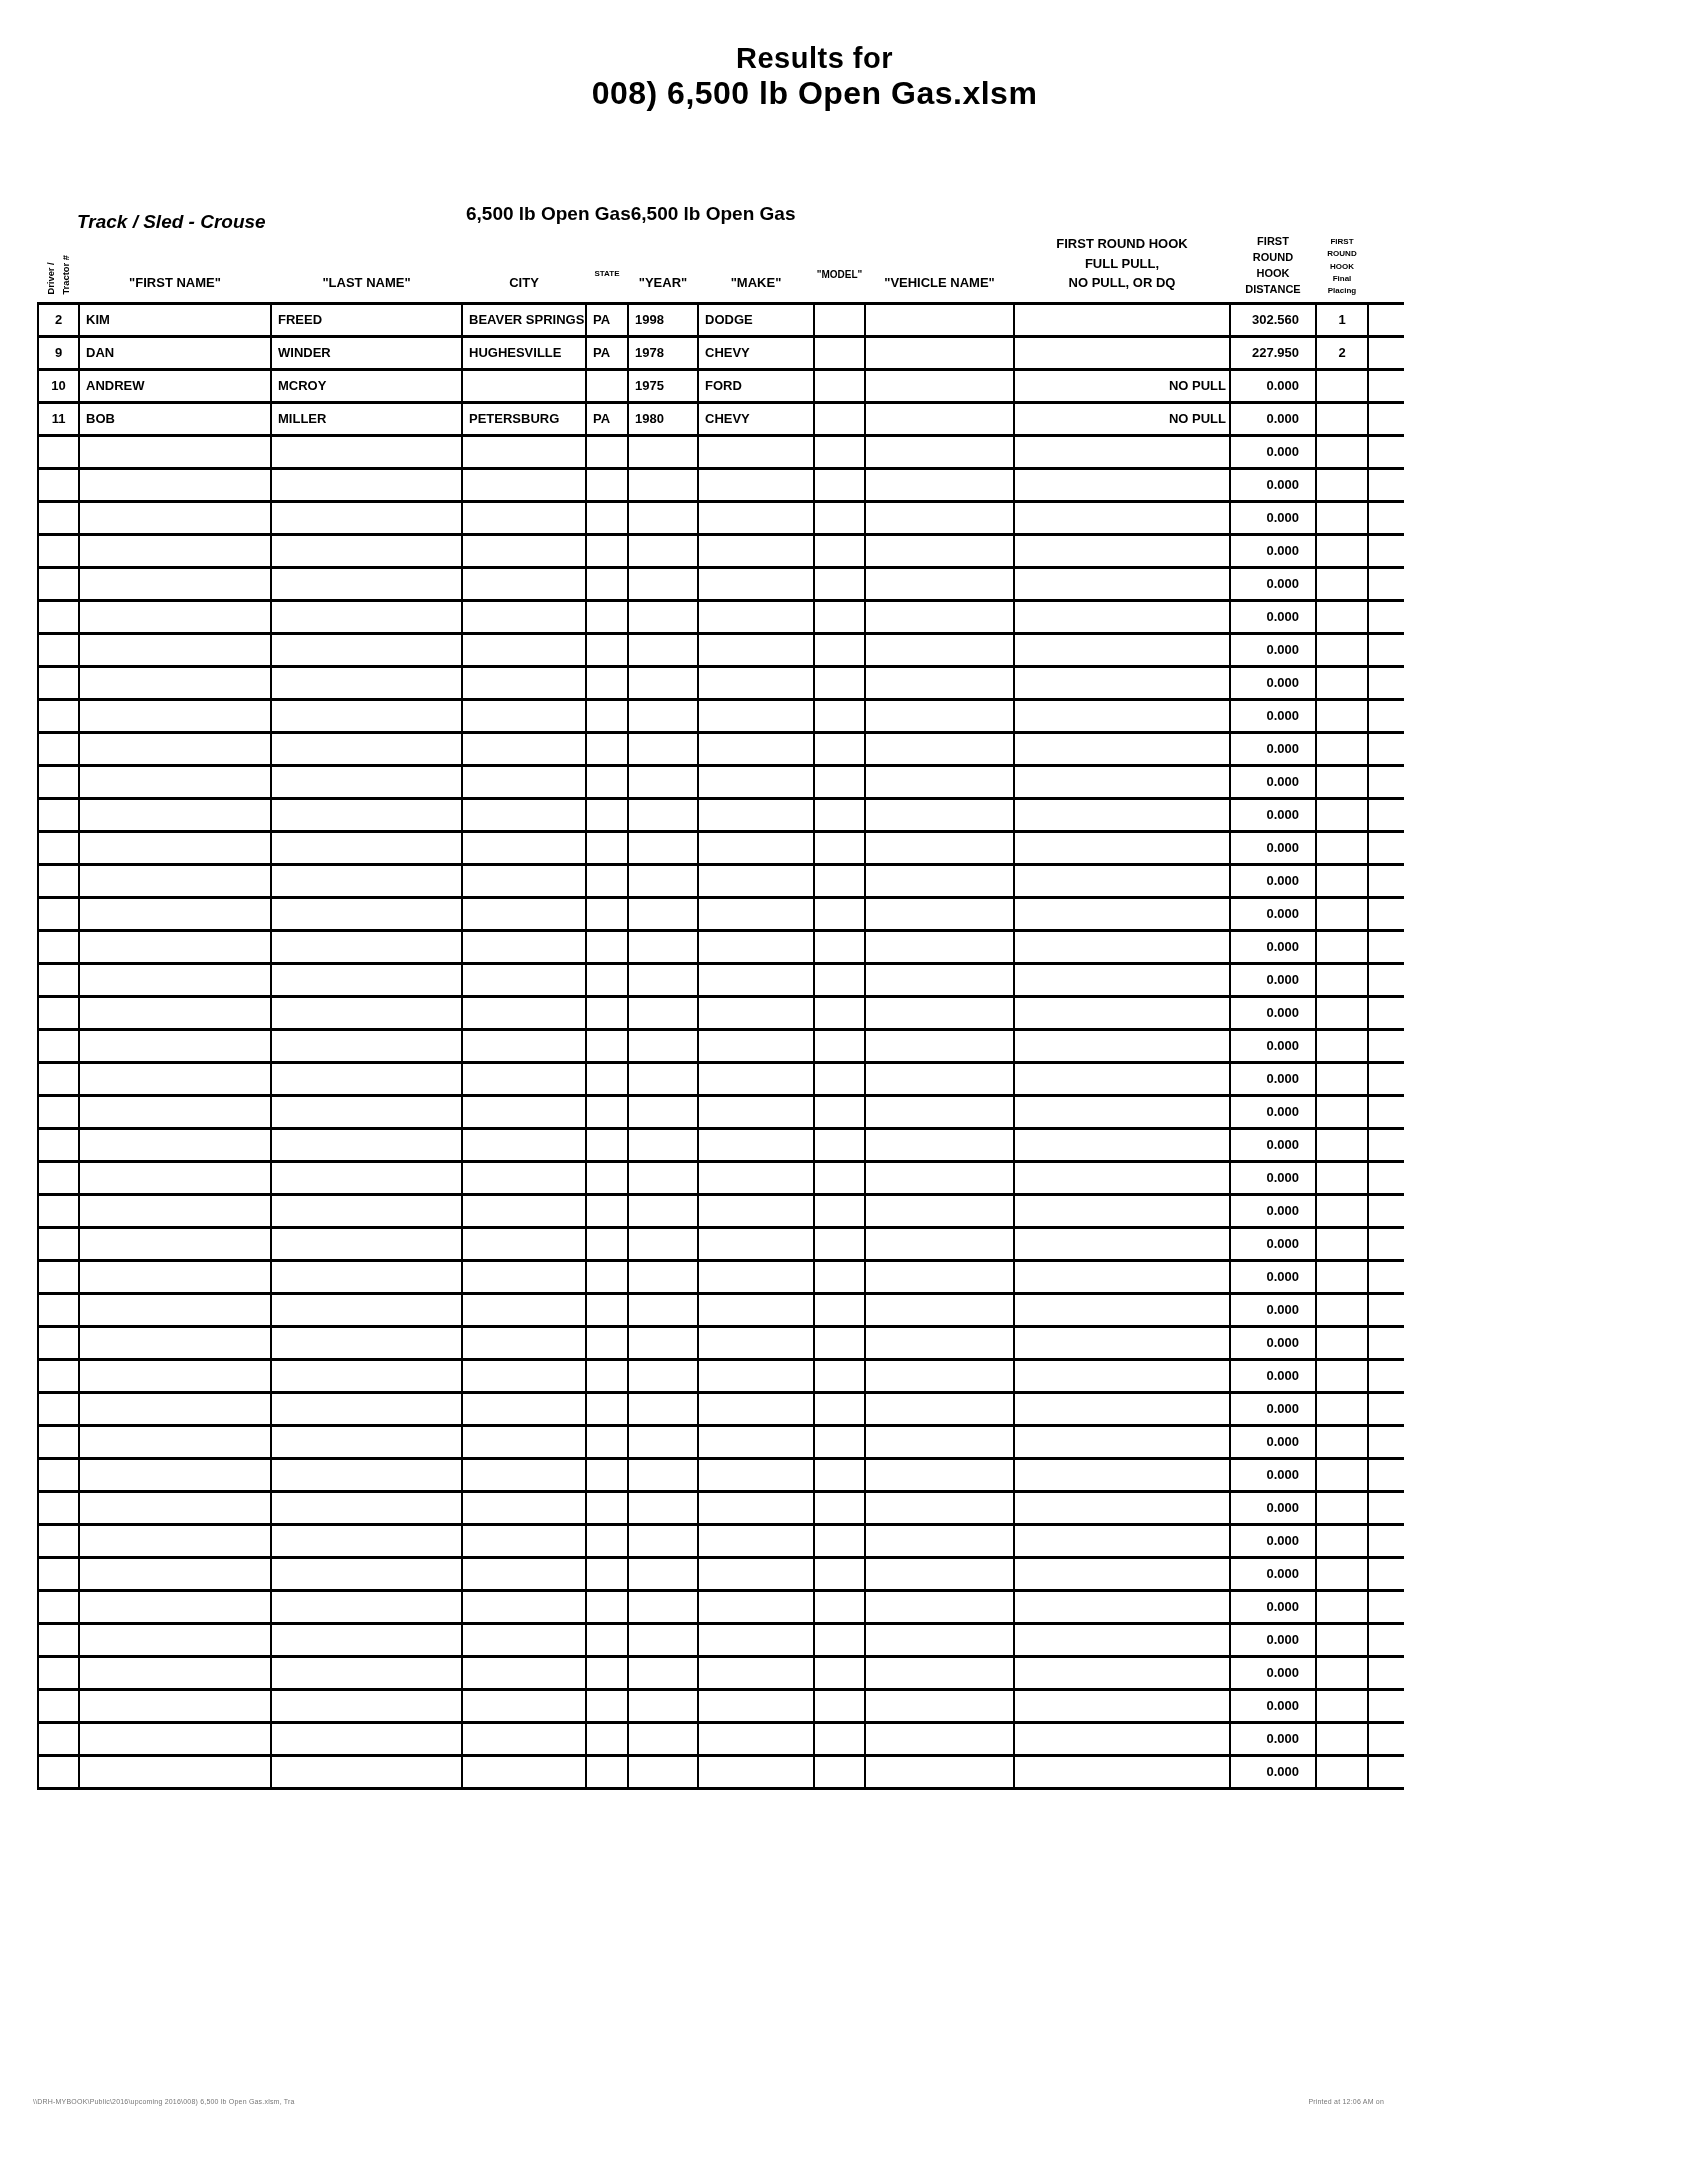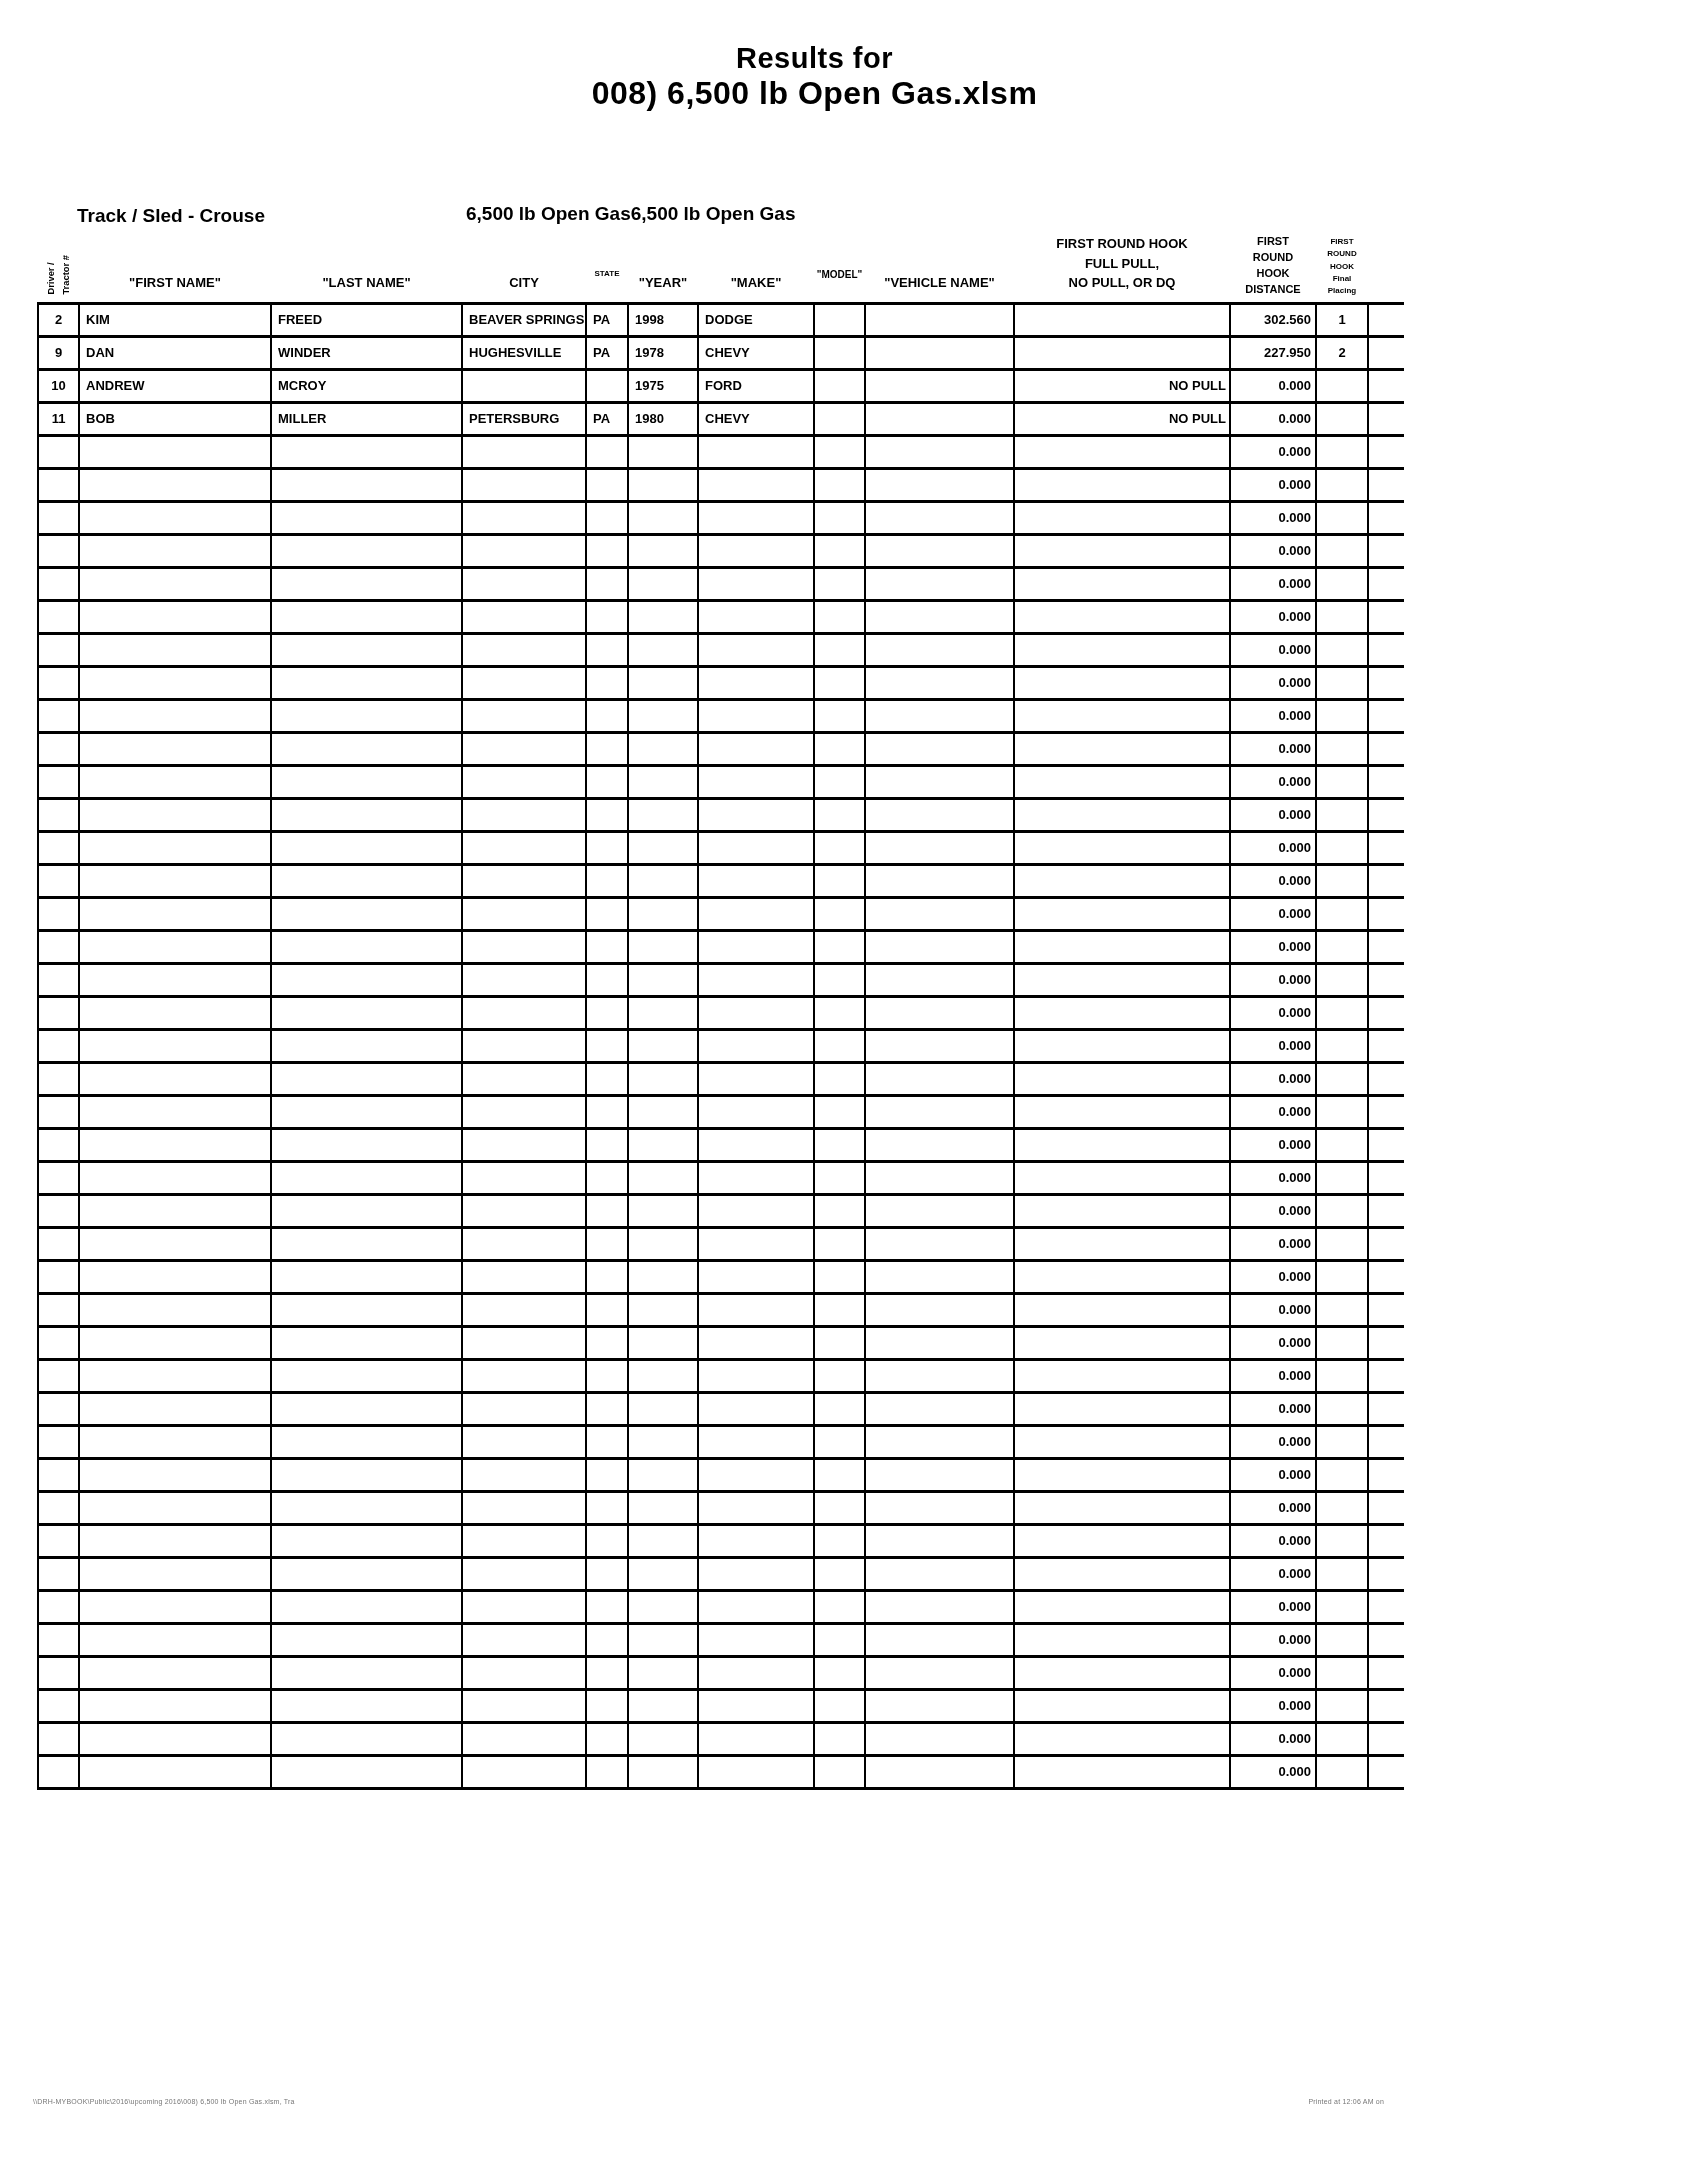--- a/index.html
+++ b/index.html
@@ -26,21 +26,21 @@
 
   .meta-row {
     position: absolute;
     top: 203px;
     left: 37px;
     width: 1555px;
     height: 26px;
     font-weight: bold;
     font-size: 19px;
   }
-  .meta-track { position: absolute; left: 40px; top: 2px; }
+  .meta-track { position: absolute; left: 40px; top: 8px; font-style: italic; }
   .meta-class { position: absolute; left: 429px; top: 0; white-space: nowrap; }
 
   table.results {
     position: absolute;
     left: 37px;
     top: 234px;
     width: 1555px;
     border-collapse: collapse;
     table-layout: fixed;
   }
@@ -80,21 +80,21 @@
     vertical-align: middle;
     padding: 0 3px;
     overflow: hidden;
     white-space: nowrap;
   }
   td.col-num      { text-align: center; }
   td.col-first, td.col-last, td.col-city,
   td.col-state, td.col-year, td.col-make,
   td.col-model, td.col-vehicle { text-align: left; padding-left: 6px; }
   td.col-pull     { text-align: right; }
-  td.col-distance { text-align: right; padding-right: 4px; }
+  td.col-distance { text-align: right; padding-right: 16px; }
   td.col-placing  { text-align: center; }
   td.col-ties     { text-align: center; }
 
   .footer-left {
     position: absolute;
     left: 33px;
     top: 2098px;
     font-size: 7px;
     color: #777;
     letter-spacing: 0.2px;

